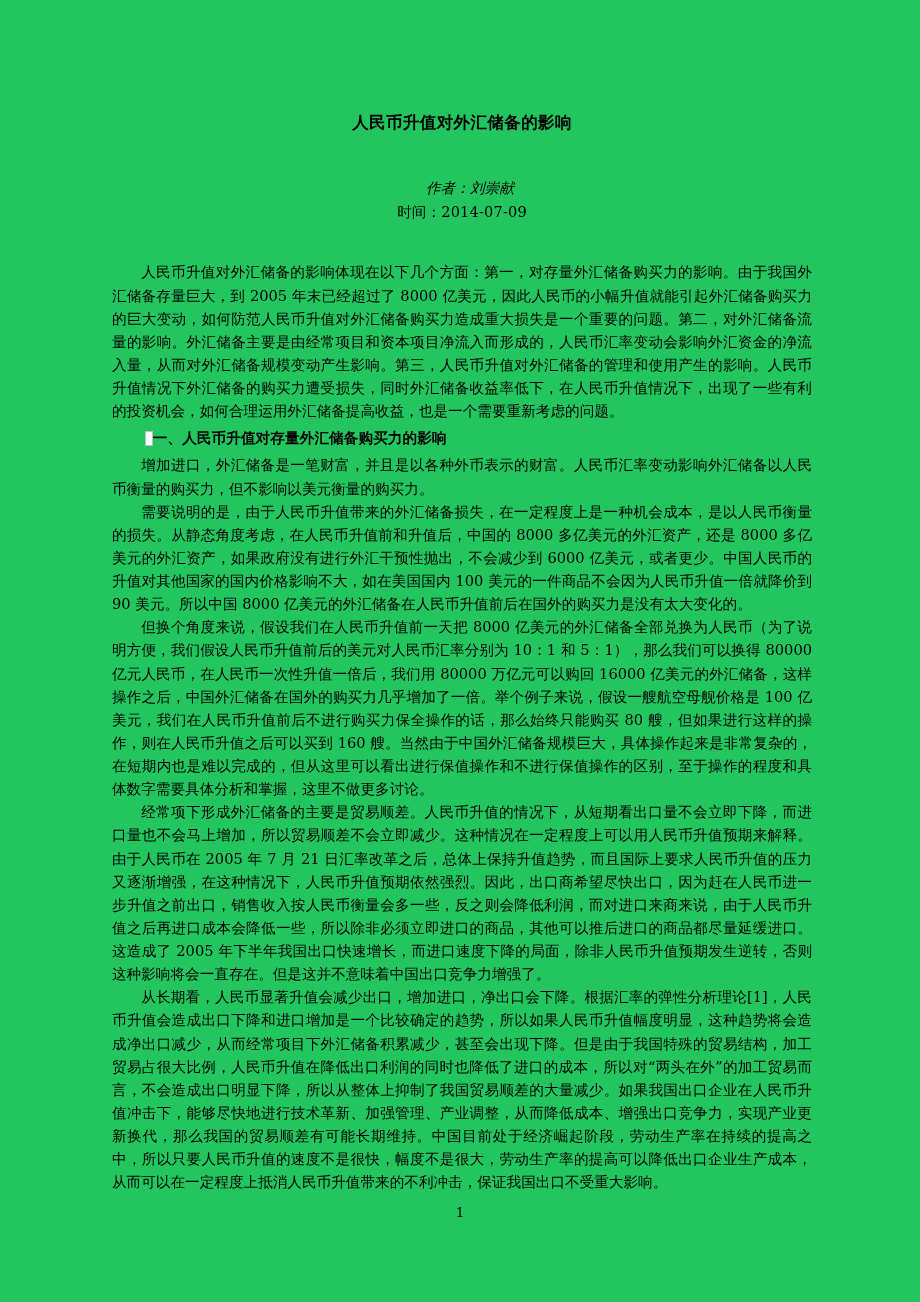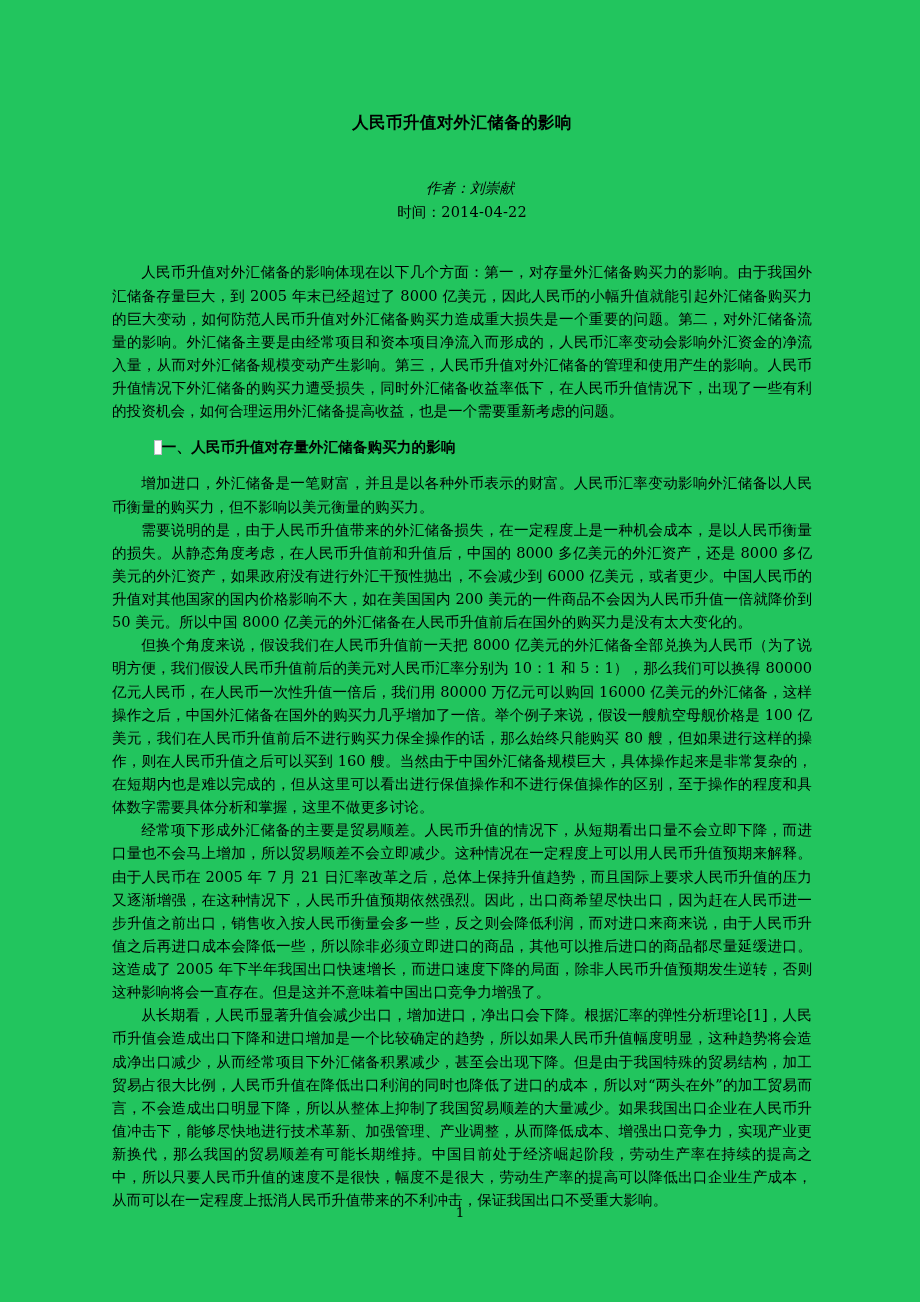--- a/index.html
+++ b/index.html
@@ -59,21 +59,21 @@
     line-height: 1.585;
     text-align: justify;
     text-justify: inter-ideograph;
     text-indent: 2em;
     letter-spacing: 0.02px;
   }
   p.para.gap {
     margin-top: 13px;
   }
   .section-head {
-    margin: 13px;
+    margin: 4px;
     font-size: 14.6px;
     font-weight: bold;
     line-height: 1.585;
     text-indent: 2em;
     letter-spacing: 0.1px;
     white-space: nowrap;
   }
   .tofu {
     display: inline-block;
     width: 0.52em;
@@ -97,31 +97,31 @@
 </head>
 <body>
 
 <div class="page">
   <div class="content">
 
     <h1 class="doc-title">人民币升值对外汇储备的影响</h1>
 
     <div class="meta-block">
       <span class="meta-line author">作者：刘崇献</span>
-      <span class="meta-line">时间：2014-04-22</span>
+      <span class="meta-line">时间：2014-07-09</span>
     </div>
 
     <div class="body-block">
 
       <p class="para gap">人民币升值对外汇储备的影响体现在以下几个方面：第一，对存量外汇储备购买力的影响。由于我国外汇储备存量巨大，到 2005 年末已经超过了 8000 亿美元，因此人民币的小幅升值就能引起外汇储备购买力的巨大变动，如何防范人民币升值对外汇储备购买力造成重大损失是一个重要的问题。第二，对外汇储备流量的影响。外汇储备主要是由经常项目和资本项目净流入而形成的，人民币汇率变动会影响外汇资金的净流入量，从而对外汇储备规模变动产生影响。第三，人民币升值对外汇储备的管理和使用产生的影响。人民币升值情况下外汇储备的购买力遭受损失，同时外汇储备收益率低下，在人民币升值情况下，出现了一些有利的投资机会，如何合理运用外汇储备提高收益，也是一个需要重新考虑的问题。</p>
 
       <div class="section">
         <p class="section-head"><span class="tofu"></span><span>一、人民币升值对存量外汇储备购买力的影响</span></p>
         <p class="para">增加进口，外汇储备是一笔财富，并且是以各种外币表示的财富。人民币汇率变动影响外汇储备以人民币衡量的购买力，但不影响以美元衡量的购买力。</p>
-        <p class="para">需要说明的是，由于人民币升值带来的外汇储备损失，在一定程度上是一种机会成本，是以人民币衡量的损失。从静态角度考虑，在人民币升值前和升值后，中国的 8000 多亿美元的外汇资产，还是 8000 多亿美元的外汇资产，如果政府没有进行外汇干预性抛出，不会减少到 6000 亿美元，或者更少。中国人民币的升值对其他国家的国内价格影响不大，如在美国国内 200 美元的一件商品不会因为人民币升值一倍就降价到 50 美元。所以中国 8000 亿美元的外汇储备在人民币升值前后在国外的购买力是没有太大变化的。</p>
+        <p class="para">需要说明的是，由于人民币升值带来的外汇储备损失，在一定程度上是一种机会成本，是以人民币衡量的损失。从静态角度考虑，在人民币升值前和升值后，中国的 8000 多亿美元的外汇资产，还是 8000 多亿美元的外汇资产，如果政府没有进行外汇干预性抛出，不会减少到 6000 亿美元，或者更少。中国人民币的升值对其他国家的国内价格影响不大，如在美国国内 100 美元的一件商品不会因为人民币升值一倍就降价到 90 美元。所以中国 8000 亿美元的外汇储备在人民币升值前后在国外的购买力是没有太大变化的。</p>
         <p class="para">但换个角度来说，假设我们在人民币升值前一天把 8000 亿美元的外汇储备全部兑换为人民币（为了说明方便，我们假设人民币升值前后的美元对人民币汇率分别为 10：1 和 5：1），那么我们可以换得 80000 亿元人民币，在人民币一次性升值一倍后，我们用 80000 万亿元可以购回 16000 亿美元的外汇储备，这样操作之后，中国外汇储备在国外的购买力几乎增加了一倍。举个例子来说，假设一艘航空母舰价格是 100 亿美元，我们在人民币升值前后不进行购买力保全操作的话，那么始终只能购买 80 艘，但如果进行这样的操作，则在人民币升值之后可以买到 160 艘。当然由于中国外汇储备规模巨大，具体操作起来是非常复杂的，在短期内也是难以完成的，但从这里可以看出进行保值操作和不进行保值操作的区别，至于操作的程度和具体数字需要具体分析和掌握，这里不做更多讨论。</p>
       </div>
 
       <div class="section">
         <p class="para">经常项下形成外汇储备的主要是贸易顺差。人民币升值的情况下，从短期看出口量不会立即下降，而进口量也不会马上增加，所以贸易顺差不会立即减少。这种情况在一定程度上可以用人民币升值预期来解释。由于人民币在 2005 年 7 月 21 日汇率改革之后，总体上保持升值趋势，而且国际上要求人民币升值的压力又逐渐增强，在这种情况下，人民币升值预期依然强烈。因此，出口商希望尽快出口，因为赶在人民币进一步升值之前出口，销售收入按人民币衡量会多一些，反之则会降低利润，而对进口来商来说，由于人民币升值之后再进口成本会降低一些，所以除非必须立即进口的商品，其他可以推后进口的商品都尽量延缓进口。这造成了 2005 年下半年我国出口快速增长，而进口速度下降的局面，除非人民币升值预期发生逆转，否则这种影响将会一直存在。但是这并不意味着中国出口竞争力增强了。</p>
         <p class="para">从长期看，人民币显著升值会减少出口，增加进口，净出口会下降。根据汇率的弹性分析理论[1]，人民币升值会造成出口下降和进口增加是一个比较确定的趋势，所以如果人民币升值幅度明显，这种趋势将会造成净出口减少，从而经常项目下外汇储备积累减少，甚至会出现下降。但是由于我国特殊的贸易结构，加工贸易占很大比例，人民币升值在降低出口利润的同时也降低了进口的成本，所以对“两头在外”的加工贸易而言，不会造成出口明显下降，所以从整体上抑制了我国贸易顺差的大量减少。如果我国出口企业在人民币升值冲击下，能够尽快地进行技术革新、加强管理、产业调整，从而降低成本、增强出口竞争力，实现产业更新换代，那么我国的贸易顺差有可能长期维持。中国目前处于经济崛起阶段，劳动生产率在持续的提高之中，所以只要人民币升值的速度不是很快，幅度不是很大，劳动生产率的提高可以降低出口企业生产成本，从而可以在一定程度上抵消人民币升值带来的不利冲击，保证我国出口不受重大影响。</p>
 
       </div>
 
     </div>

